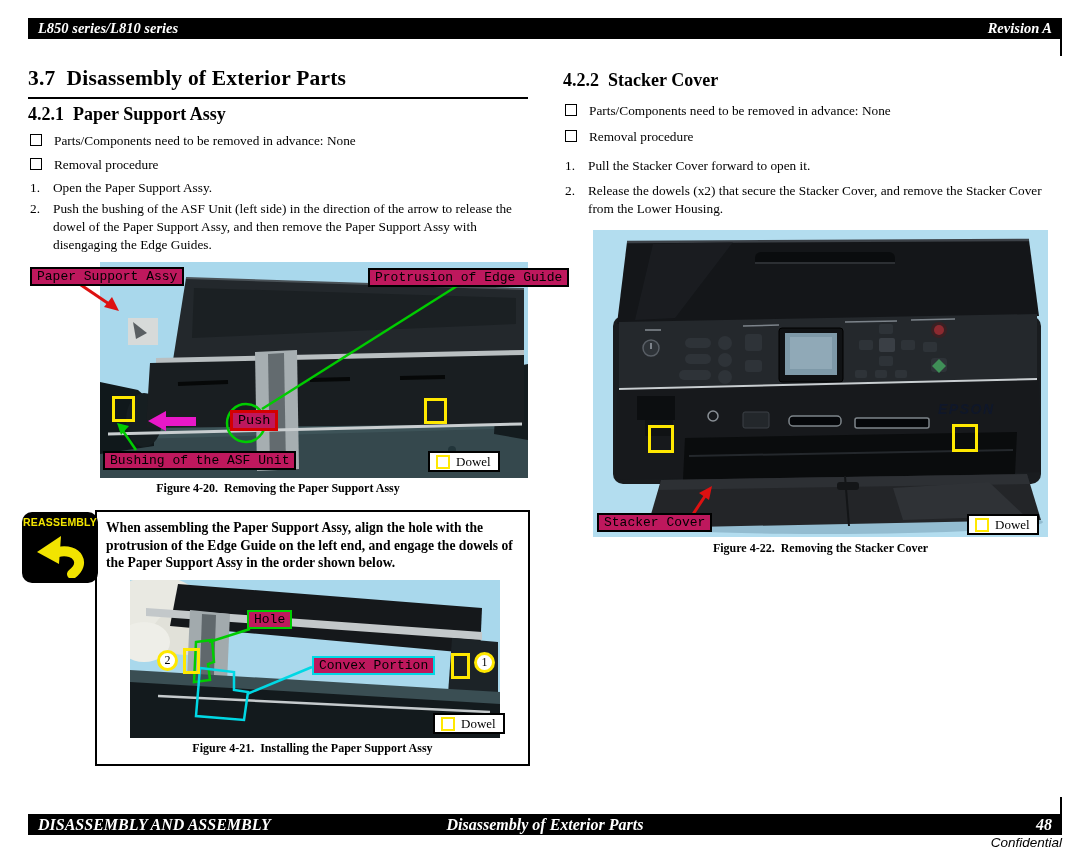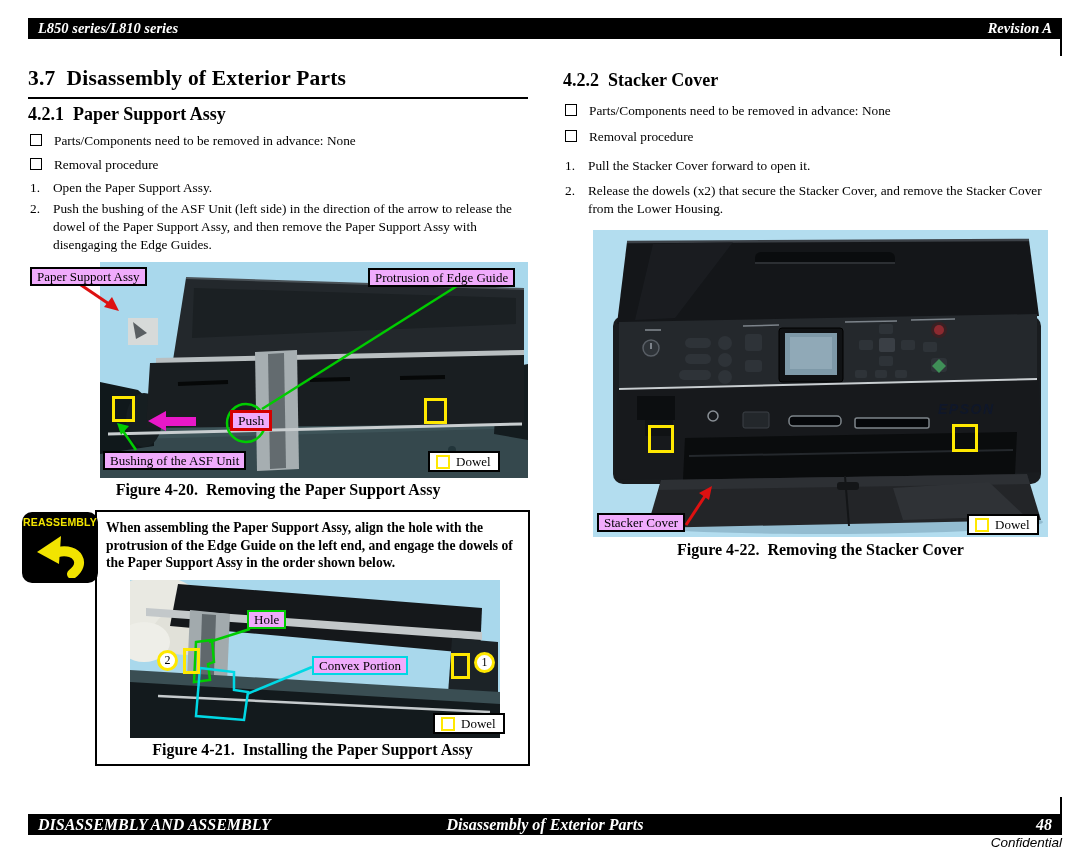--- a/index.html
+++ b/index.html
@@ -12,29 +12,29 @@
   .h1{position:absolute;font-weight:bold;font-size:21.5px;white-space:pre-wrap;letter-spacing:.2px;}
   .rule{position:absolute;height:2px;background:#000;}
   .h2{position:absolute;font-weight:bold;font-size:18px;white-space:pre-wrap;}
   .bullet{position:absolute;font-size:13.3px;line-height:17px;display:flex;}
   .cb{width:10px;height:10px;border:1.5px solid #000;margin:2px 12px 0 0;flex:none;}
   .step{position:absolute;font-size:13.3px;line-height:18px;display:flex;}
   .step .n{width:23px;flex:none;}
   .figwrap{position:absolute;}
   .photo{position:absolute;overflow:hidden;z-index:1;}
   .ovl{position:absolute;left:0;top:0;z-index:3;pointer-events:none;}
-  .wlabel{position:absolute;background:#f0abfc;border:2px solid #000;font-size:13px;line-height:15px;padding:0 5px;white-space:nowrap;z-index:5;}
+  .wlabel{position:absolute;background:#be185d;border:2px solid #000;font-size:13px;line-height:15px;padding:0 5px;white-space:nowrap;z-index:5;font-family:Liberation Mono, monospace;}
   .push{border:3px solid #d40000;font-size:13.5px;}
   .greenb{border:2px solid #00cc00;}
   .cyanb{border:2px solid #00d8e4;}
   .ysq{position:absolute;border:3px solid #ffe800;z-index:4;}
   .legend{position:absolute;background:#fff;border:2.5px solid #000;display:flex;align-items:center;padding:1px 7px 1px 6px;font-size:13px;line-height:15px;z-index:5;}
   .lsq{width:10px;height:10px;border:2.5px solid #ffe800;background:#fff;flex:none;margin-right:6px;}
   .numc{position:absolute;width:15px;height:15px;border-radius:50%;border:3px solid #ffe800;background:#fff;color:#000;font-size:12px;line-height:15px;text-align:center;z-index:5;}
-  .cap{position:absolute;font-weight:bold;font-size:16px;text-align:center;white-space:pre-wrap;z-index:6;}
+  .cap{position:absolute;font-weight:bold;font-size:12px;text-align:center;white-space:pre-wrap;z-index:6;}
   .rbadge{position:absolute;left:22px;top:512px;width:76px;height:71px;background:#000;border-radius:10px;z-index:2;}
   .rbadge-text{position:absolute;left:0;top:4px;width:100%;text-align:center;font-family:"Liberation Sans",sans-serif;font-weight:bold;font-size:10.5px;letter-spacing:.2px;color:#f2e400;}
   .rbadge-arrow{position:absolute;left:12px;top:20px;}
   .rbox{position:absolute;left:95px;top:510px;width:435px;height:256px;border:2px solid #000;box-sizing:border-box;background:#fff;}
   .note{position:absolute;left:9px;top:7px;width:418px;font-weight:bold;font-size:13.6px;line-height:17.5px;z-index:2;}
   .brand{position:absolute;font-family:"Liberation Sans",sans-serif;font-weight:bold;font-style:italic;font-size:14px;letter-spacing:1.5px;color:#0f172a;z-index:2;margin-top:47px;}
   .conf{position:absolute;right:28px;top:835px;font-family:"Liberation Sans",sans-serif;font-style:italic;font-size:13.5px;}
 </style>
 </head>
 <body>

